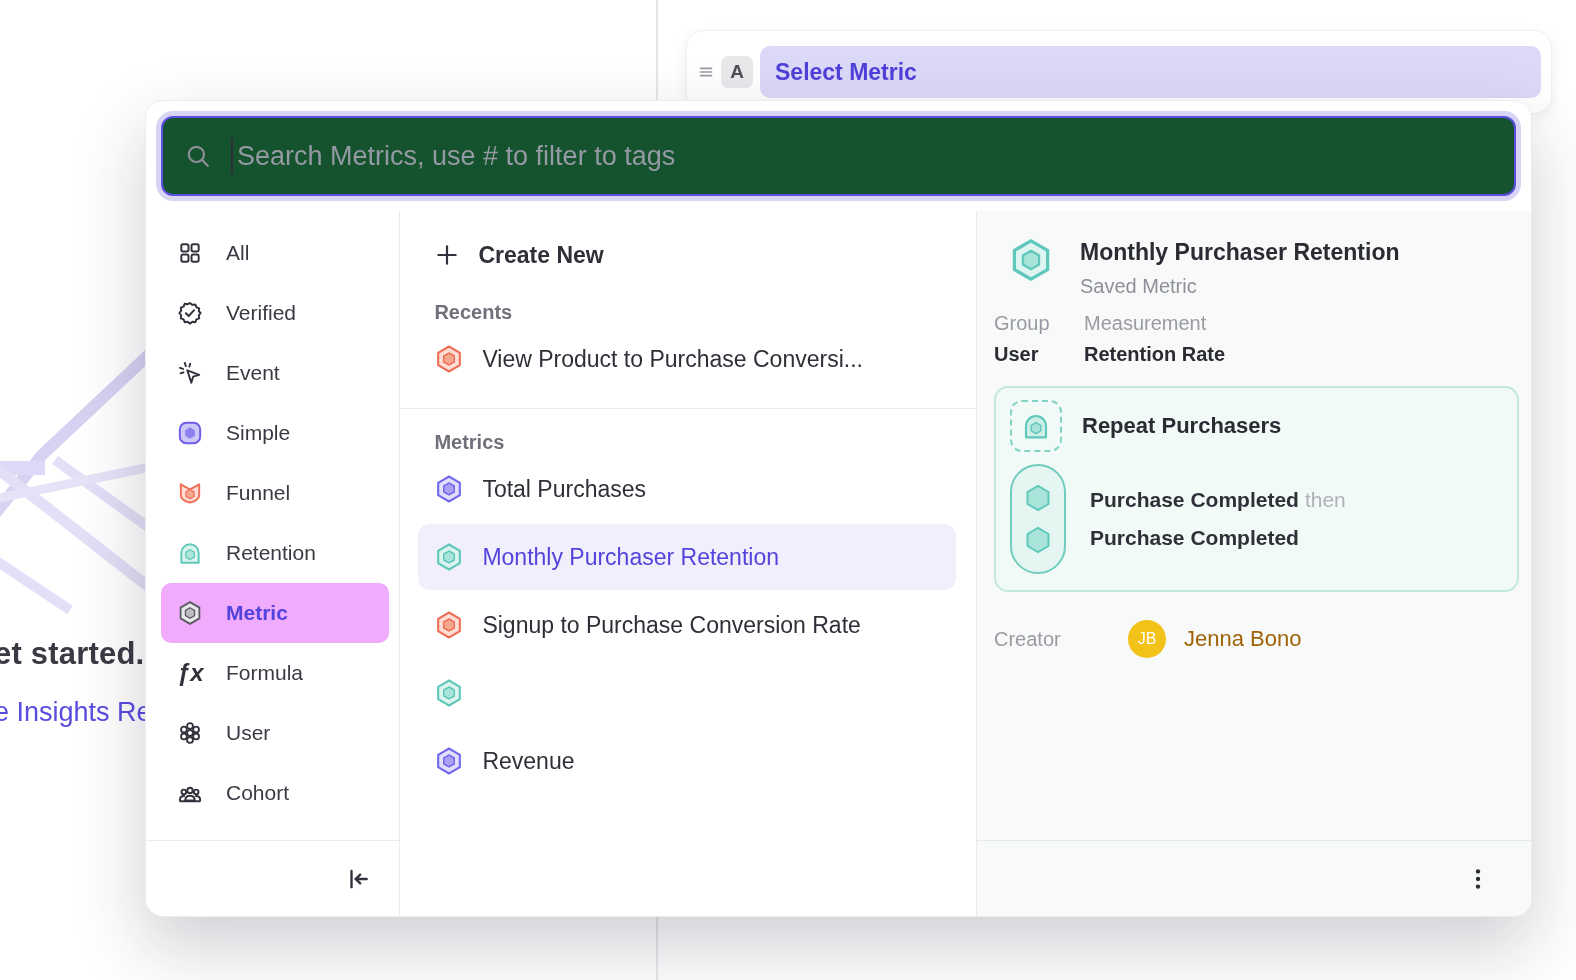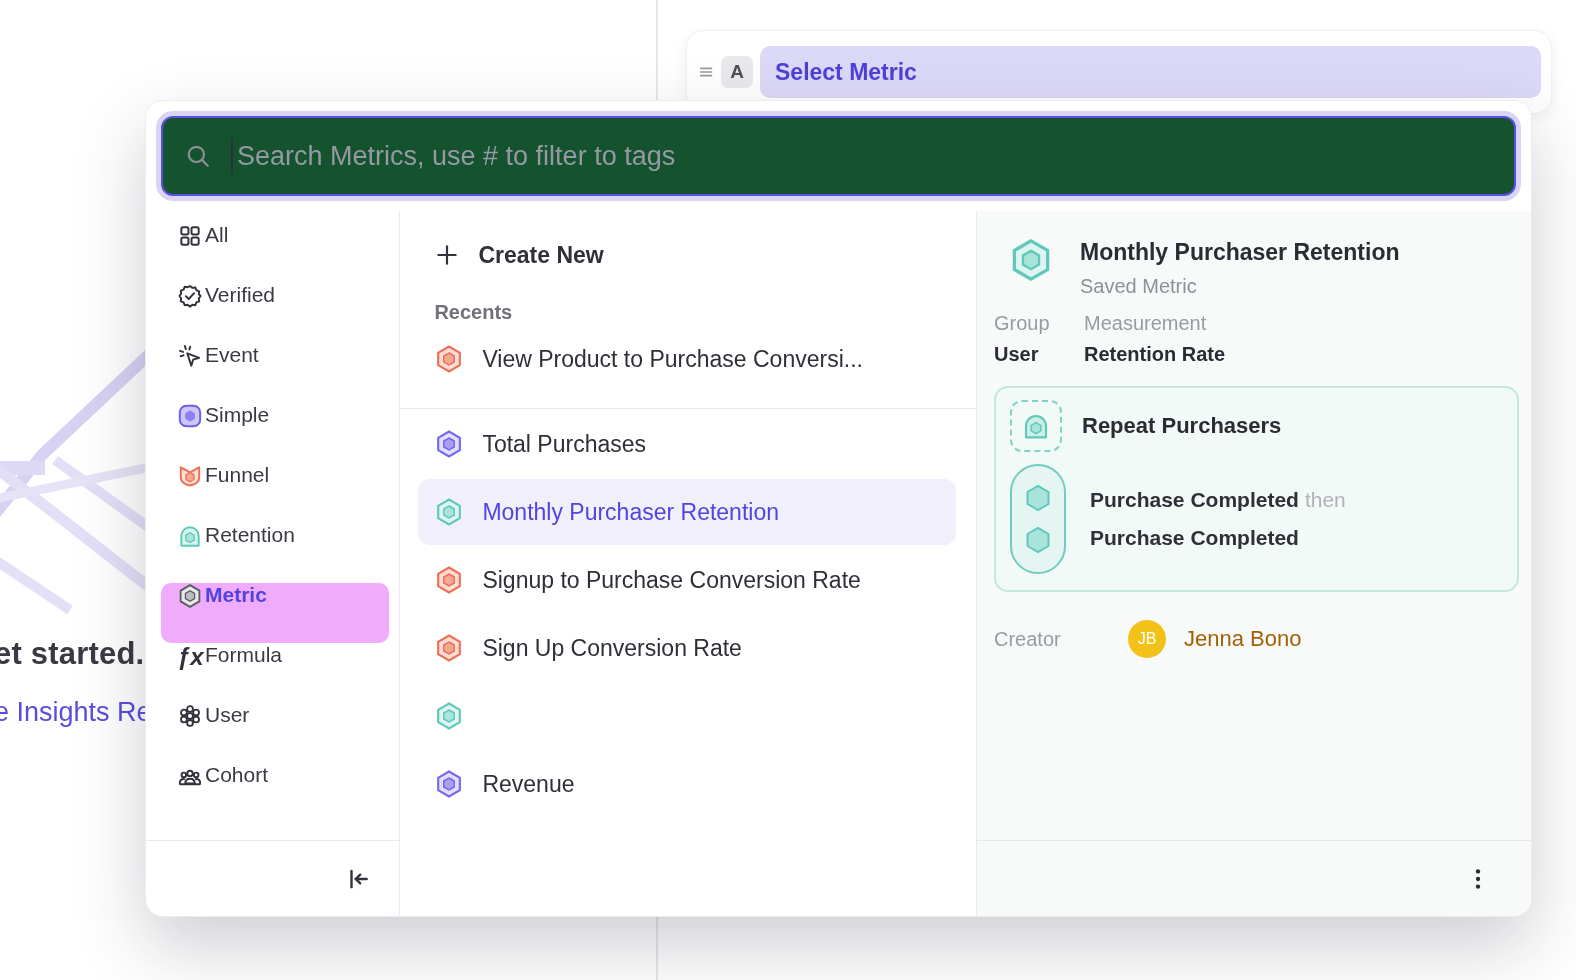--- a/index.html
+++ b/index.html
@@ -32,21 +32,21 @@
     border:2px solid #5b4fe0; border-radius:12px; box-shadow:0 0 0 5px #d8d4f6;
     background:#14532d; display:flex; align-items:center; padding:0 22px; }
   .searchbar .caret { width:2px; height:36px; background:#2f2f38; margin-left:20px; }
   .searchbar .ph { color:#9599a3; font-size:27px; margin-left:4px; white-space:nowrap; }
 
   .content { position:absolute; left:0; top:110px; right:0; bottom:0; display:flex; }
 
   
   .cats { width:255px; border-right:1px solid #ebebee; display:flex; flex-direction:column; padding-top:12px; }
   .cat-item { height:60px; margin:0 10px 0 15px; padding-left:16px; border-radius:10px;
-    display:flex; gap:2px; cursor:pointer; }
+    display:flex; align-items:center; gap:23px; cursor:pointer; }
   .cat-item .lbl { font-size:21px; font-weight:500; color:#3a3a44; }
   .cat-item.selected { background:#f0abfc; }
   .cat-item.selected .lbl { color:#5244dc; font-weight:600; }
   .cat-footer { margin-top:auto; border-top:1px solid #ebebee; height:76px;
     display:flex; align-items:center; justify-content:flex-end; padding-right:28px; }
 
   
   .list-col { width:578px; border-right:1px solid #ebebee; padding-top:20px; display:flex; flex-direction:column; }
   .create-row { height:48px; display:flex; align-items:center; gap:18px; padding-left:34px; cursor:pointer; }
   .create-row .lbl { font-size:23px; font-weight:600; color:#2f2f38; }
@@ -277,20 +277,21 @@
         <div class="metric-row">
           <svg class="ic30 dhex hex-orange" viewBox="0 0 24 24">
             <path class="outer" d="M12 2 L20.66 7 L20.66 17 L12 22 L3.34 17 L3.34 7 Z"></path>
             <path class="inner" d="M12 7.2 L16.2 9.6 L16.2 14.4 L12 16.8 L7.8 14.4 L7.8 9.6 Z"></path>
           </svg>
           <span class="lbl">View Product to Purchase Conversi...</span>
         </div>
 
         <div class="list-divider"></div>
 
+        <div class="section-lbl">Metrics</div>
 
         <div class="metric-row">
           <svg class="ic30 dhex hex-purple" viewBox="0 0 24 24">
             <path class="outer" d="M12 2 L20.66 7 L20.66 17 L12 22 L3.34 17 L3.34 7 Z"></path>
             <path class="inner" d="M12 7.2 L16.2 9.6 L16.2 14.4 L12 16.8 L7.8 14.4 L7.8 9.6 Z"></path>
           </svg>
           <span class="lbl">Total Purchases</span>
         </div>
 
         <div class="metric-row selected">
@@ -302,27 +303,20 @@
         </div>
 
         <div class="metric-row">
           <svg class="ic30 dhex hex-orange" viewBox="0 0 24 24">
             <path class="outer" d="M12 2 L20.66 7 L20.66 17 L12 22 L3.34 17 L3.34 7 Z"></path>
             <path class="inner" d="M12 7.2 L16.2 9.6 L16.2 14.4 L12 16.8 L7.8 14.4 L7.8 9.6 Z"></path>
           </svg>
           <span class="lbl">Signup to Purchase Conversion Rate</span>
         </div>
 
-        <div class="metric-row">
-          <svg class="ic30 dhex hex-orange" viewBox="0 0 24 24">
-            <path class="outer" d="M12 2 L20.66 7 L20.66 17 L12 22 L3.34 17 L3.34 7 Z"></path>
-            <path class="inner" d="M12 7.2 L16.2 9.6 L16.2 14.4 L12 16.8 L7.8 14.4 L7.8 9.6 Z"></path>
-          </svg>
-          <span class="lbl">Sign Up Conversion Rate</span>
-        </div>
 
         <div class="metric-row">
           <svg class="ic30 dhex hex-teal" viewBox="0 0 24 24">
             <path class="outer" d="M12 2 L20.66 7 L20.66 17 L12 22 L3.34 17 L3.34 7 Z"></path>
             <path class="inner" d="M12 7.2 L16.2 9.6 L16.2 14.4 L12 16.8 L7.8 14.4 L7.8 9.6 Z"></path>
           </svg>
         </div>
 
         <div class="metric-row">
           <svg class="ic30 dhex hex-purple" viewBox="0 0 24 24">

